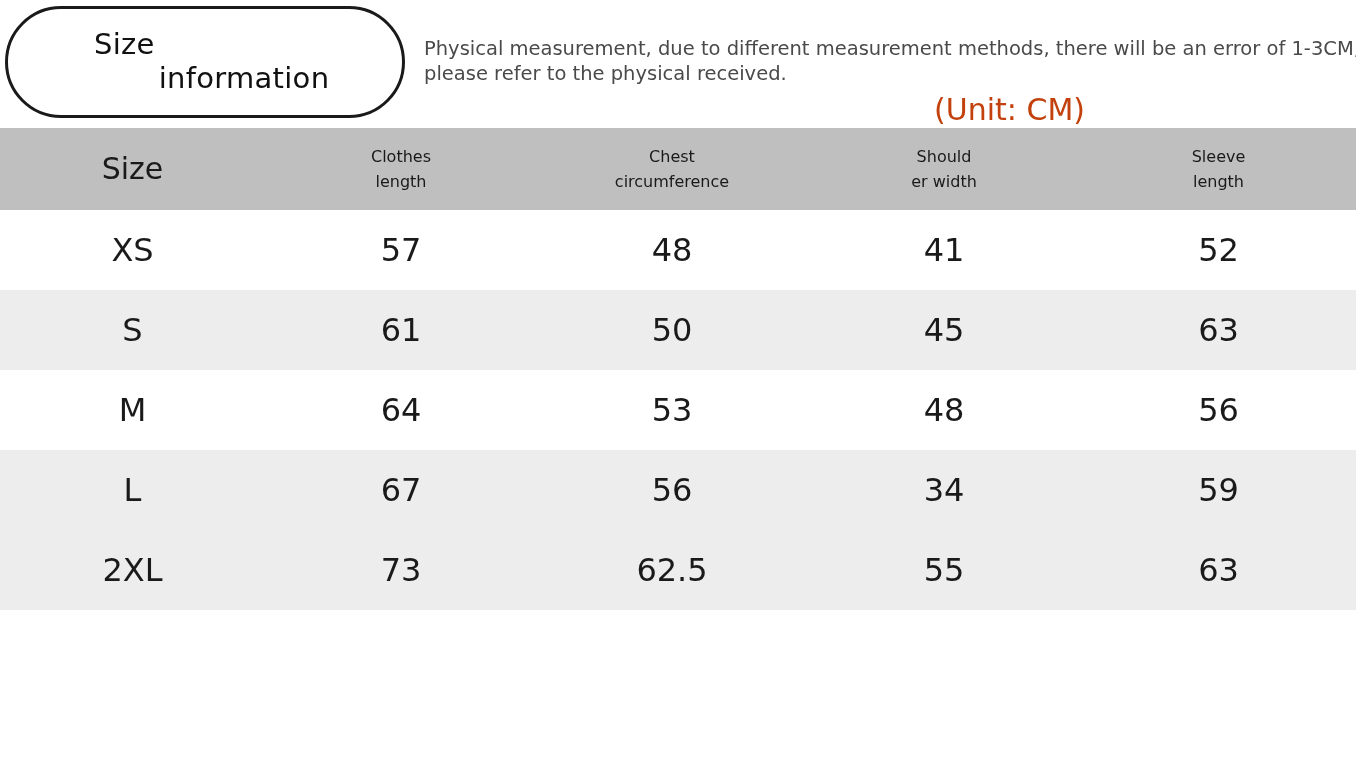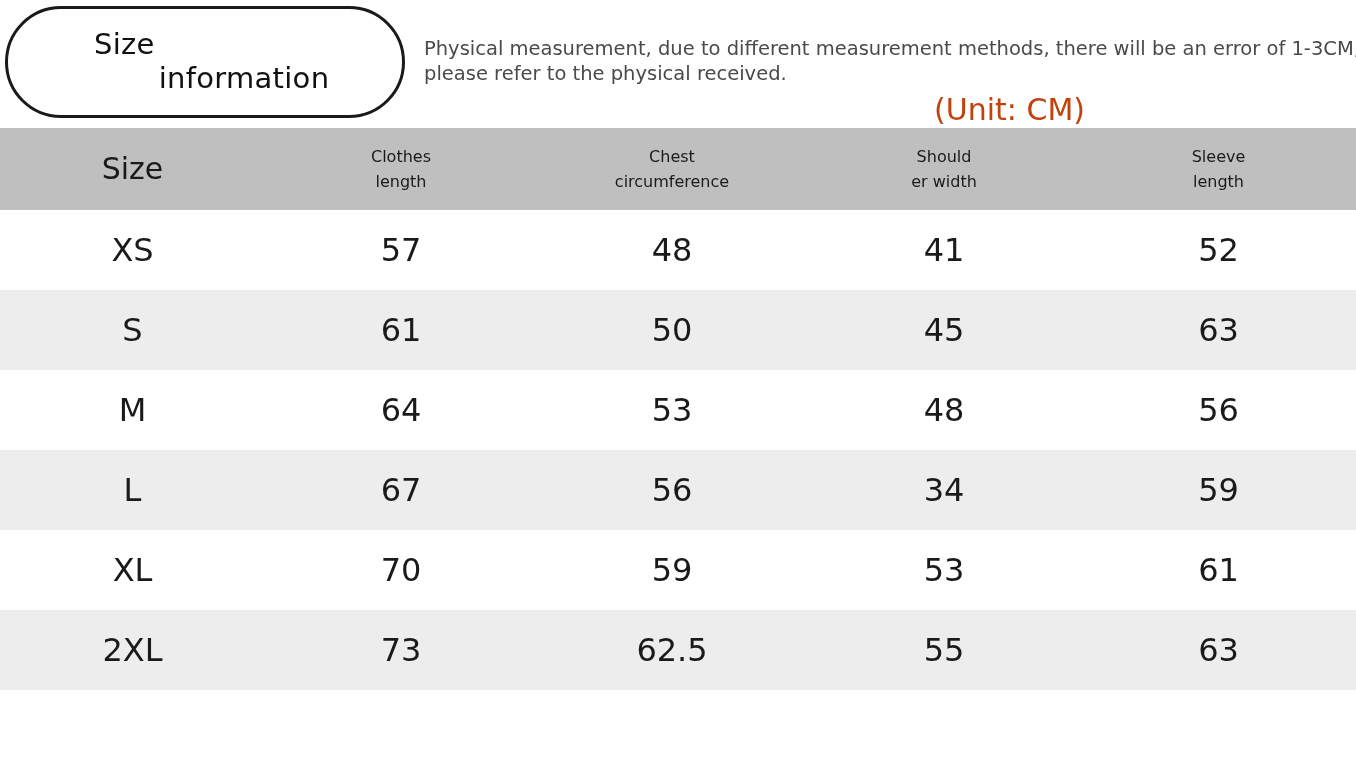--- a/index.html
+++ b/index.html
@@ -191,27 +191,20 @@
         <td>48</td>
         <td>56</td>
       </tr>
       <tr class="even">
         <td class="label-cell">L</td>
         <td>67</td>
         <td>56</td>
         <td>34</td>
         <td>59</td>
       </tr>
-      <tr class="odd">
-        <td class="label-cell">XL</td>
-        <td>70</td>
-        <td>59</td>
-        <td>53</td>
-        <td>61</td>
-      </tr>
       <tr class="even">
         <td class="label-cell">2XL</td>
         <td>73</td>
         <td>62.5</td>
         <td>55</td>
         <td>63</td>
       </tr>
     </tbody>
   </table>
 </div>

